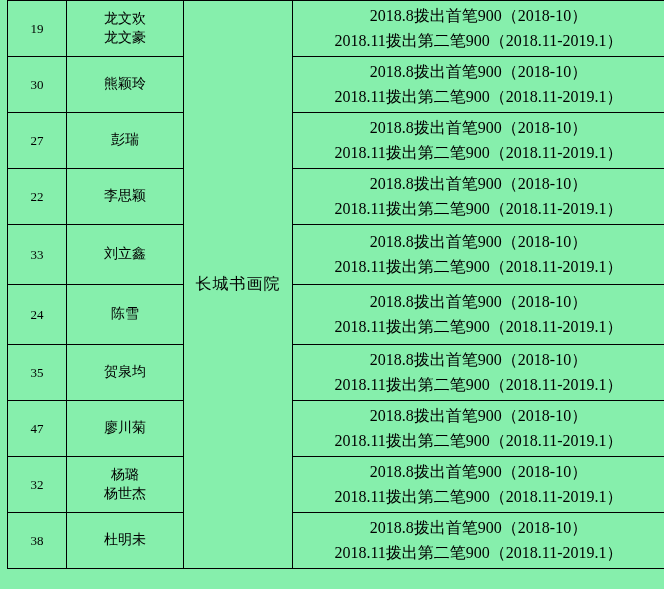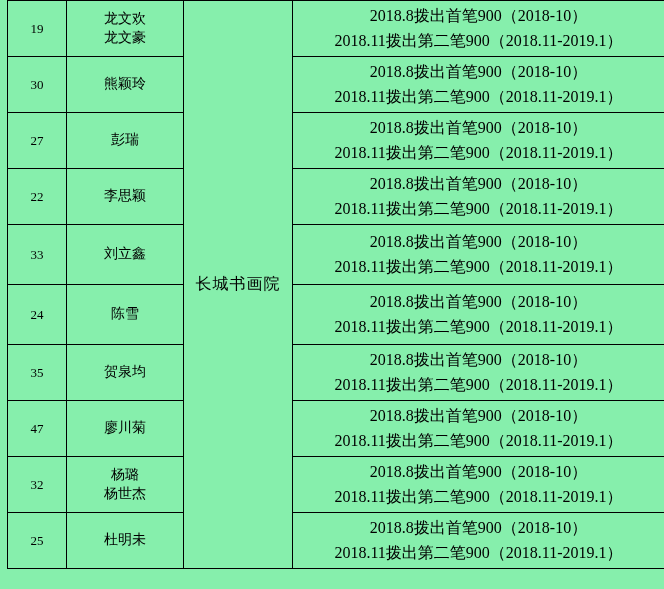--- a/index.html
+++ b/index.html
@@ -210,21 +210,21 @@
         </td>
         <td class="col-detail">
           <span class="detail-lines">
             <span>2018.8拨出首笔900（2018-10）</span>
             <span>2018.11拨出第二笔900（2018.11-2019.1）</span>
           </span>
         </td>
       </tr>
 
       <tr class="row-h1">
-        <td class="col-index">25</td>
+        <td class="col-index">38</td>
         <td class="col-name">
           <span class="name-lines">
             <span>杜明未</span>
           </span>
         </td>
         <td class="col-detail">
           <span class="detail-lines">
             <span>2018.8拨出首笔900（2018-10）</span>
             <span>2018.11拨出第二笔900（2018.11-2019.1）</span>
           </span>

